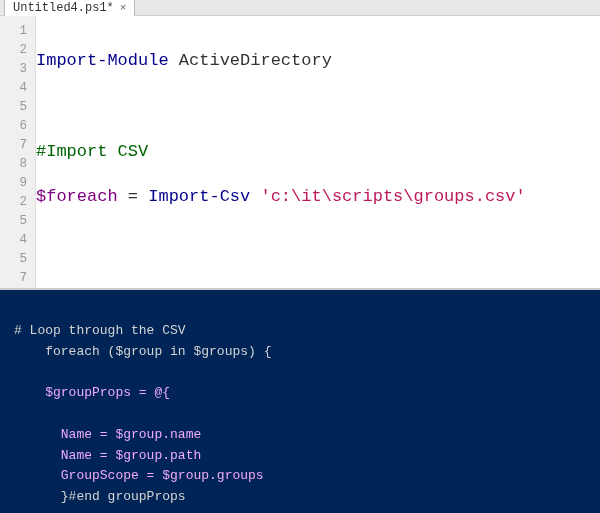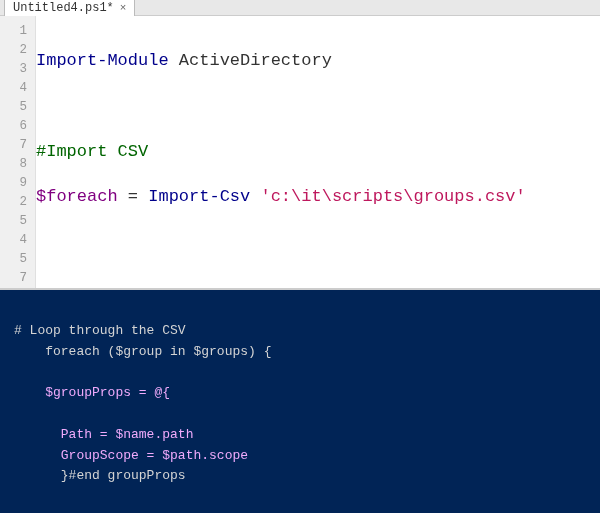--- a/index.html
+++ b/index.html
@@ -165,18 +165,19 @@
   </div>
 </div>
 
 <div class="terminal-pane">
   <span class="terminal-line t-comment"> </span>
   <span class="terminal-line t-comment"># Loop through the CSV</span>
   <span class="terminal-line t-keyword">    foreach ($group in $groups) {</span>
   <span class="terminal-line"> </span>
   <span class="terminal-line t-var">    $groupProps = @{</span>
   <span class="terminal-line"> </span>
-  <span class="terminal-line t-var">      Path = $name.path</span>
-  <span class="terminal-line t-var">      GroupScope = $path.scope</span>
+  <span class="terminal-line t-var">      Name = $group.name</span>
+  <span class="terminal-line t-var">      Name = $group.path</span>
+  <span class="terminal-line t-var">      GroupScope = $group.groups</span>
   <span class="terminal-line t-comment">      }#end groupProps</span>
   <span class="terminal-line"> </span>
 
 </div>
 
 </body></html>

